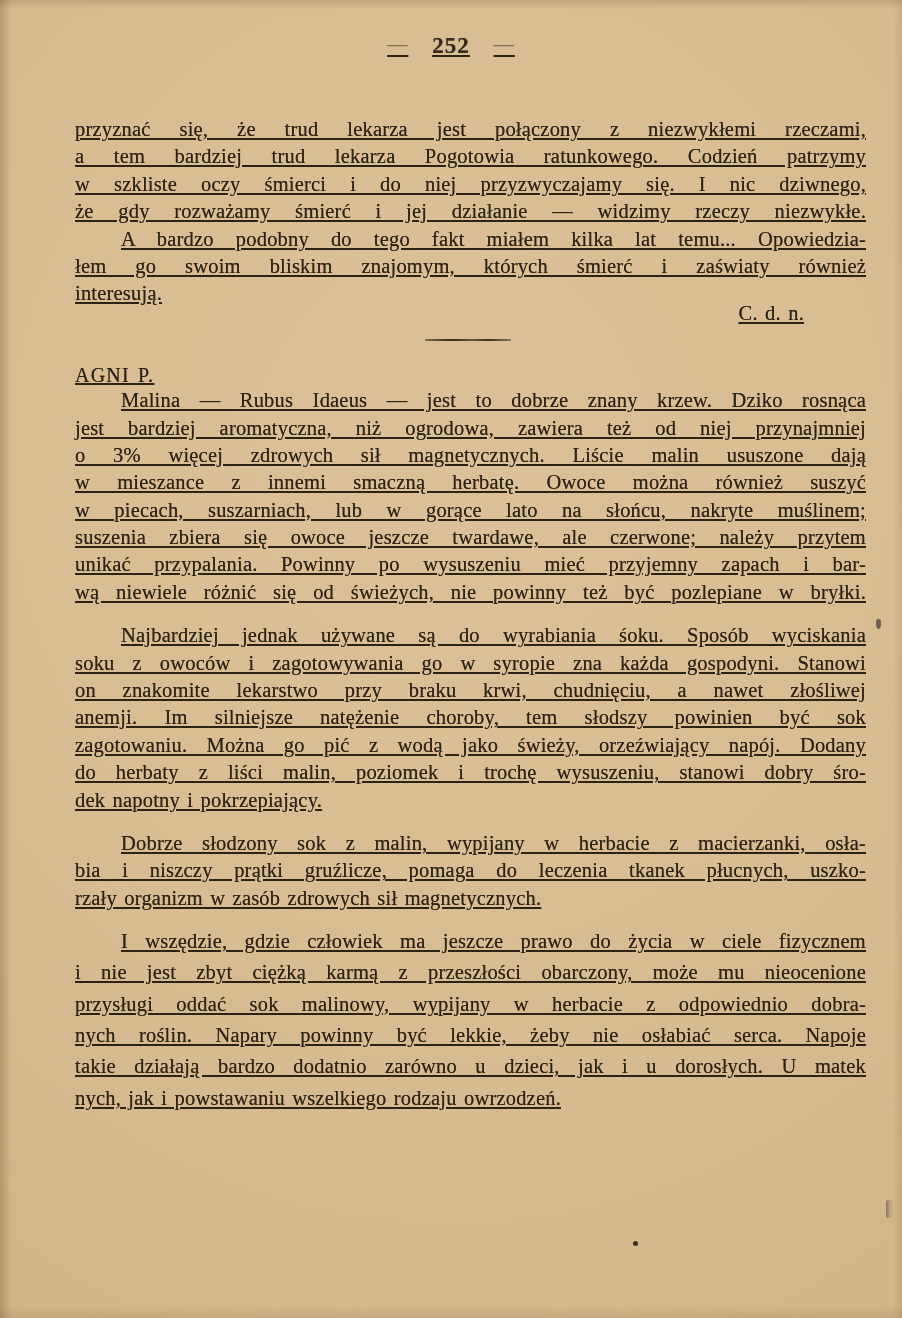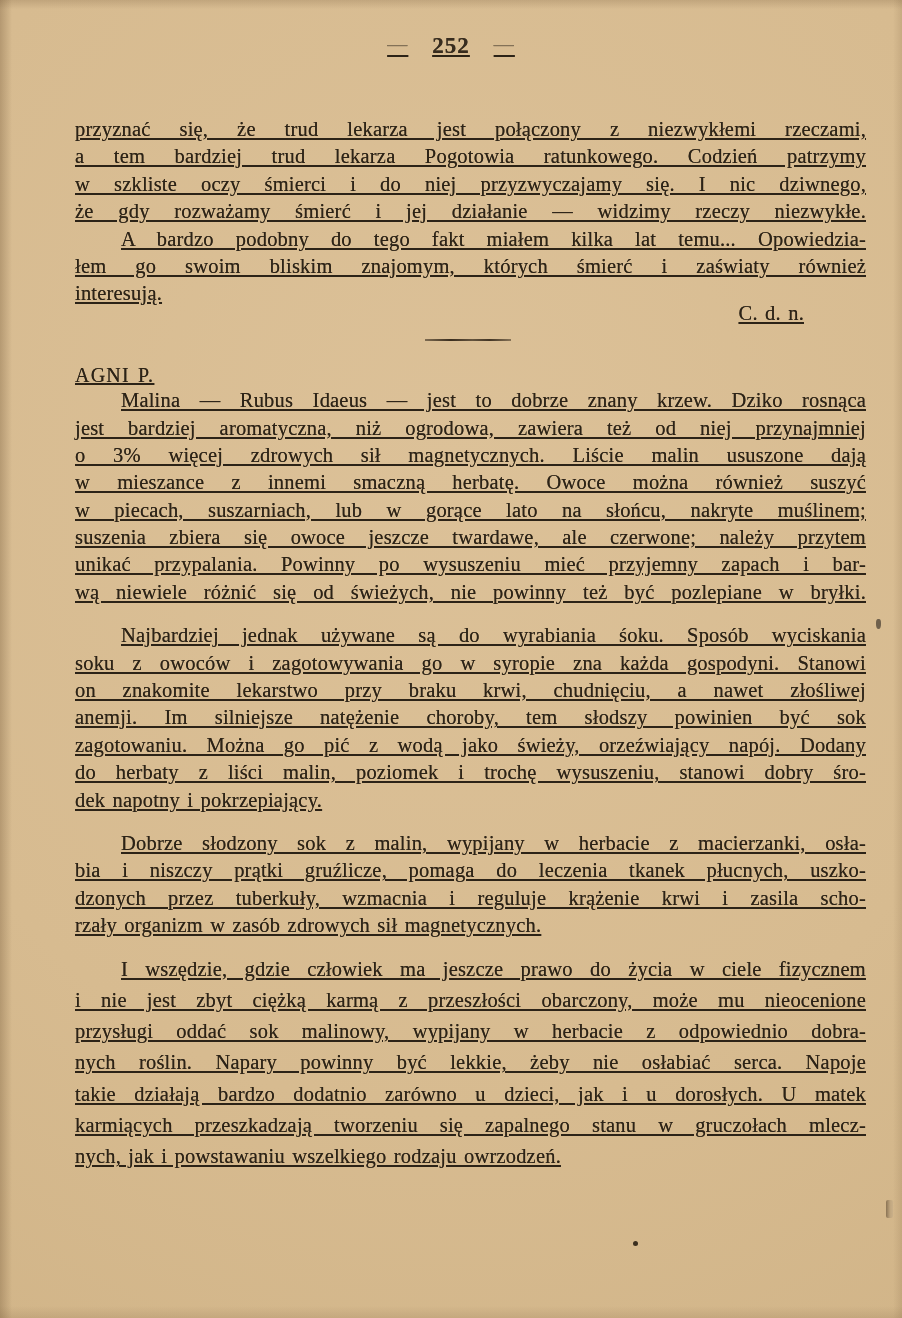--- a/index.html
+++ b/index.html
@@ -127,30 +127,28 @@
           <div class="line">soku z owoców i zagotowywania go w syropie zna każda gospodyni. Stanowi</div>
           <div class="line">on znakomite lekarstwo przy braku krwi, chudnięciu, a nawet złośliwej</div>
           <div class="line">anemji. Im silniejsze natężenie choroby, tem słodszy powinien być sok</div>
           <div class="line">zagotowaniu. Można go pić z wodą jako świeży, orzeźwiający napój. Dodany</div>
           <div class="line">do herbaty z liści malin, poziomek i trochę wysuszeniu, stanowi dobry śro-</div>
           <div class="line last">dek napotny i pokrzepiający.</div>
         </div>
         <div class="para">
           <div class="line indent">Dobrze słodzony sok z malin, wypijany w herbacie z macierzanki, osła-</div>
           <div class="line">bia i niszczy prątki gruźlicze, pomaga do leczenia tkanek płucnych, uszko-</div>
-          <div class="line">dzonych przez tuberkuły, wzmacnia i reguluje krążenie krwi i zasila scho-</div>
           <div class="line last">rzały organizm w zasób zdrowych sił magnetycznych.</div>
         </div>
         <div class="para loose">
           <div class="line indent">I wszędzie, gdzie człowiek ma jeszcze prawo do życia w ciele fizycznem</div>
           <div class="line">i nie jest zbyt ciężką karmą z przeszłości obarczony, może mu nieocenione</div>
           <div class="line">przysługi oddać sok malinowy, wypijany w herbacie z odpowiednio dobra-</div>
           <div class="line">nych roślin. Napary powinny być lekkie, żeby nie osłabiać serca. Napoje</div>
           <div class="line">takie działają bardzo dodatnio zarówno u dzieci, jak i u dorosłych. U matek</div>
-          <div class="line">karmiących przeszkadzają tworzeniu się zapalnego stanu w gruczołach mlecz-</div>
           <div class="line last">nych, jak i powstawaniu wszelkiego rodzaju owrzodzeń.</div>
         </div>
       </div>
 
   </div>
 
   <div class="speck speck-1"></div>
   <div class="speck speck-2"></div>
   <div class="speck speck-3"></div>
 

